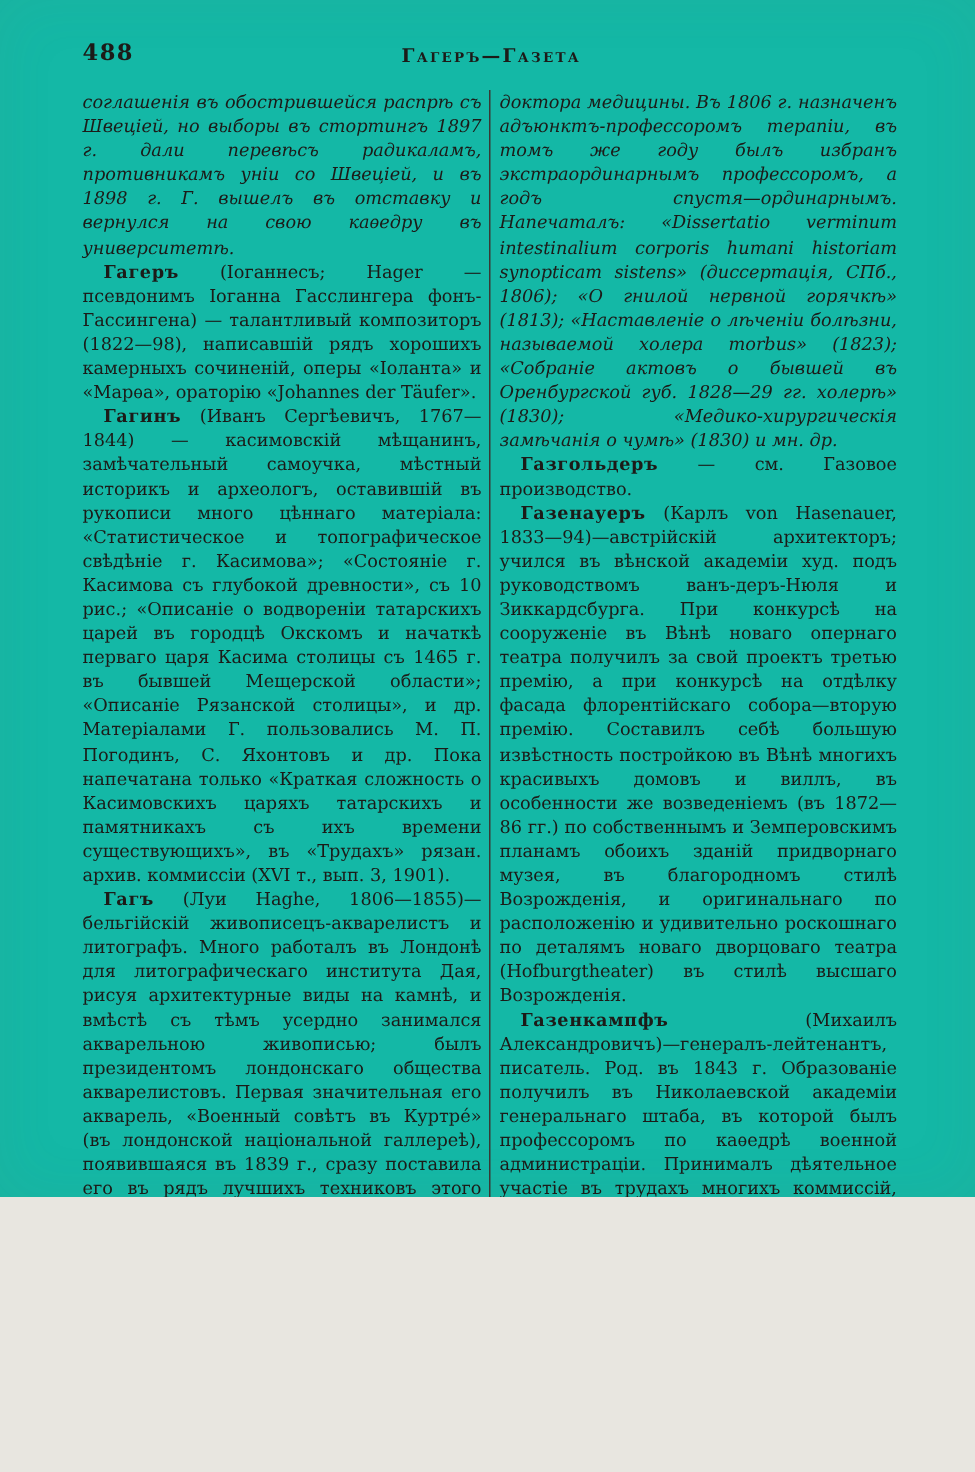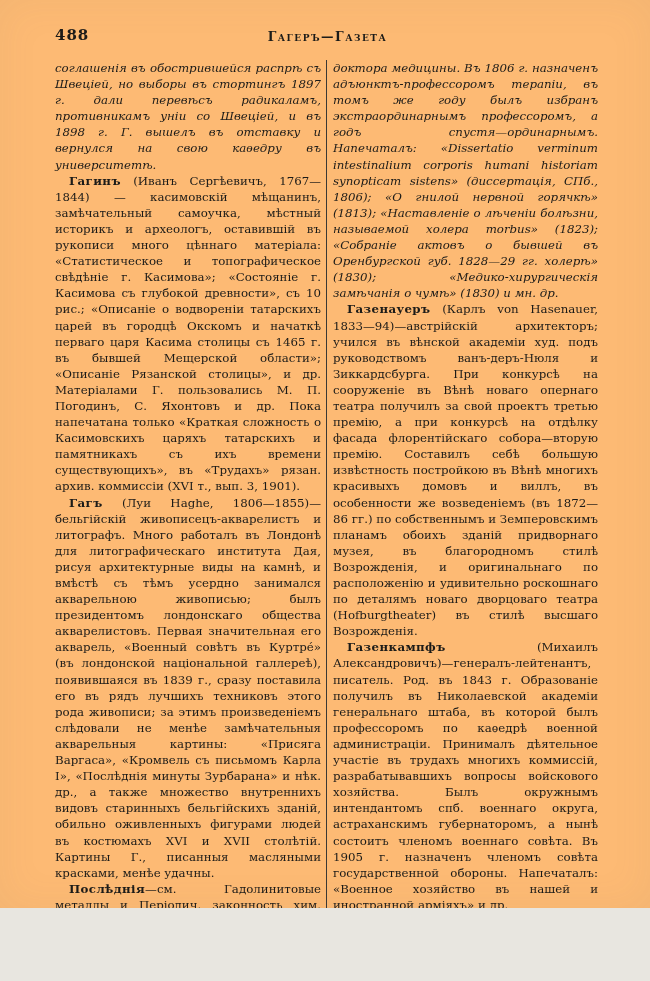--- a/index.html
+++ b/index.html
@@ -1,22 +1,22 @@
 <!DOCTYPE html>
 <html><head>
 <meta charset="utf-8">
 <style>
   * { margin: 0; padding: 0; box-sizing: border-box; }
   html, body { background: #e8e6e0; }
   .page {
     position: relative;
     width: 650px;
-    height: 908px;
+    height: 798px;
     margin: 0 auto;
-    background: #fdba74;
+    background: #14b8a6;
     color: #1c1b18;
     font-family: "DejaVu Serif", "Liberation Serif", serif;
     overflow: hidden;
     box-shadow: inset 0 0 40px rgba(120,110,90,0.08);
   }
   .page-header {
     position: absolute;
     top: 26px;
     left: 55px;
     right: 50px;
@@ -84,30 +84,32 @@
 
   <div class="page-header">
     <span class="page-number">488</span>
     <span class="running-head">Гагеръ—Газета</span>
   </div>
 
   <div class="text-block">
 
     <div class="column column-left">
       <p class="cont"><span>соглашенія въ обострившейся распрѣ съ Швеціей, но выборы въ стортингъ 1897 г. дали перевѣсъ радикаламъ, противникамъ уніи со Швеціей, и въ 1898 г. Г. вышелъ въ отставку и вернулся на свою каѳедру въ университетѣ.</span></p>
+      <p class="entry"><b class="term">Гагеръ</b><span> (Іоганнесъ; Hager — псевдонимъ Іоганна Гасслингера фонъ-Гассингена) — талантливый композиторъ (1822—98), написавшій рядъ хорошихъ камерныхъ сочиненій, оперы «Іоланта» и «Марѳа», ораторію «Johannes der Täufer».</span></p>
       <p class="entry"><b class="term">Гагинъ</b><span> (Иванъ Сергѣевичъ, 1767—1844) — касимовскій мѣщанинъ, замѣчательный самоучка, мѣстный историкъ и археологъ, оставившій въ рукописи много цѣннаго матеріала: «Статистическое и топографическое свѣдѣніе г. Касимова»; «Состояніе г. Касимова съ глубокой древности», съ 10 рис.; «Описаніе о водвореніи татарскихъ царей въ городцѣ Окскомъ и начаткѣ перваго царя Касима столицы съ 1465 г. въ бывшей Мещерской области»; «Описаніе Рязанской столицы», и др. Матеріалами Г. пользовались М. П. Погодинъ, С. Яхонтовъ и др. Пока напечатана только «Краткая сложность о Касимовскихъ царяхъ татарскихъ и памятникахъ съ ихъ времени существующихъ», въ «Трудахъ» рязан. архив. коммиссіи (XVI т., вып. 3, 1901).</span></p>
       <p class="entry"><b class="term">Гагъ</b><span> (Луи Haghe, 1806—1855)—бельгійскій живописецъ-акварелистъ и литографъ. Много работалъ въ Лондонѣ для литографическаго института Дая, рисуя архитектурные виды на камнѣ, и вмѣстѣ съ тѣмъ усердно занимался акварельною живописью; былъ президентомъ лондонскаго общества акварелистовъ. Первая значительная его акварель, «Военный совѣтъ въ Куртре́» (въ лондонской національной галлереѣ), появившаяся въ 1839 г., сразу поставила его въ рядъ лучшихъ техниковъ этого рода живописи; за этимъ произведеніемъ слѣдовали не менѣе замѣчательныя акварельныя картины: «Присяга Варгаса», «Кромвель съ письмомъ Карла I», «Послѣднія минуты Зурбарана» и нѣк. др., а также множество внутреннихъ видовъ старинныхъ бельгійскихъ зданій, обильно оживленныхъ фигурами людей въ костюмахъ XVI и XVII столѣтій. Картины Г., писанныя масляными красками, менѣе удачны.</span></p>
       <p class="entry"><b class="term">Послѣднія</b><span>—см. Гадолинитовые металлы и Періодич. законность хим. элементовъ.</span></p>
 
     </div>
 
     <div class="column-rule"></div>
 
     <div class="column column-right">
       <p class="cont"><span>доктора медицины. Въ 1806 г. назначенъ адъюнктъ-профессоромъ терапіи, въ томъ же году былъ избранъ экстраординарнымъ профессоромъ, а годъ спустя—ординарнымъ. Напечаталъ: «Dissertatio verminum intestinalium corporis humani historiam synopticam sistens» (диссертація, СПб., 1806); «О гнилой нервной горячкѣ» (1813); «Наставленіе о лѣченіи болѣзни, называемой холера morbus» (1823); «Собраніе актовъ о бывшей въ Оренбургской губ. 1828—29 гг. холерѣ» (1830); «Медико-хирургическія замѣчанія о чумѣ» (1830) и мн. др.</span></p>
+      <p class="entry"><b class="term">Газгольдеръ</b><span> — см. Газовое производство.</span></p>
       <p class="entry"><b class="term">Газенауеръ</b><span> (Карлъ von Hasenauer, 1833—94)—австрійскій архитекторъ; учился въ вѣнской академіи худ. подъ руководствомъ ванъ-деръ-Нюля и Зиккардсбурга. При конкурсѣ на сооруженіе въ Вѣнѣ новаго опернаго театра получилъ за свой проектъ третью премію, а при конкурсѣ на отдѣлку фасада флорентійскаго собора—вторую премію. Составилъ себѣ большую извѣстность постройкою въ Вѣнѣ многихъ красивыхъ домовъ и виллъ, въ особенности же возведеніемъ (въ 1872—86 гг.) по собственнымъ и Земперовскимъ планамъ обоихъ зданій придворнаго музея, въ благородномъ стилѣ Возрожденія, и оригинальнаго по расположенію и удивительно роскошнаго по деталямъ новаго дворцоваго театра (Hofburgtheater) въ стилѣ высшаго Возрожденія.</span></p>
       <p class="entry"><b class="term">Газенкампфъ</b><span> (Михаилъ Александровичъ)—генералъ-лейтенантъ, писатель. Род. въ 1843 г. Образованіе получилъ въ Николаевской академіи генеральнаго штаба, въ которой былъ профессоромъ по каѳедрѣ военной администраціи. Принималъ дѣятельное участіе въ трудахъ многихъ коммиссій, разрабатывавшихъ вопросы войскового хозяйства. Былъ окружнымъ интендантомъ спб. военнаго округа, астраханскимъ губернаторомъ, а нынѣ состоитъ членомъ военнаго совѣта. Въ 1905 г. назначенъ членомъ совѣта государственной обороны. Напечаталъ: «Военное хозяйство въ нашей и иностранной арміяхъ» и др.</span></p>
       <p class="entry gazeta-wrap"><span class="pencil-mark">✗</span><b class="term">*Газета</b><span>.—Въ теченіе послѣднихъ тринадцати лѣтъ разрѣшены: въ 1892 г. — Курляндскій Листокъ Объявленій, Вѣдомости Елисаветградскаго Городского Общественнаго Управленія, Дальній Востокъ, Вѣстникъ Хмѣлеводства и Пивоваренія, Уральскій Листокъ Объявленій, Указатель квартиръ въ г. Москвѣ, Варшавскій Справочный Листокъ, Царицынскій Листокъ Объявленій, Ташкентскій Листокъ телеграммъ и объявленій, Курянинъ; 1893 г.—Рыбное дѣло (какъ самостоятельное изд.), Бюллетени, Тульскій Листокъ Объявленій, Казанскій Телеграфъ, Торговля и Промышленность, Справочный Указатель для пріѣзжающихъ, Экономическія Вѣдомости, Брянскій Вѣстникъ, Нижегородскій Листокъ объявленій и справокъ, Степной Листокъ (переимен. въ Степной Край въ томъ же году), Прибалтійскій Листокъ (переимен. изъ Дерптскаго Листка), Югъ (переимен. изъ Донской Пчелы), Русская Музыкальная Газета, Справочный Листокъ, Русь, Вѣстникъ Имп</span></p>
     </div>
 
   </div>
 
 </div>
 
 </body></html>

